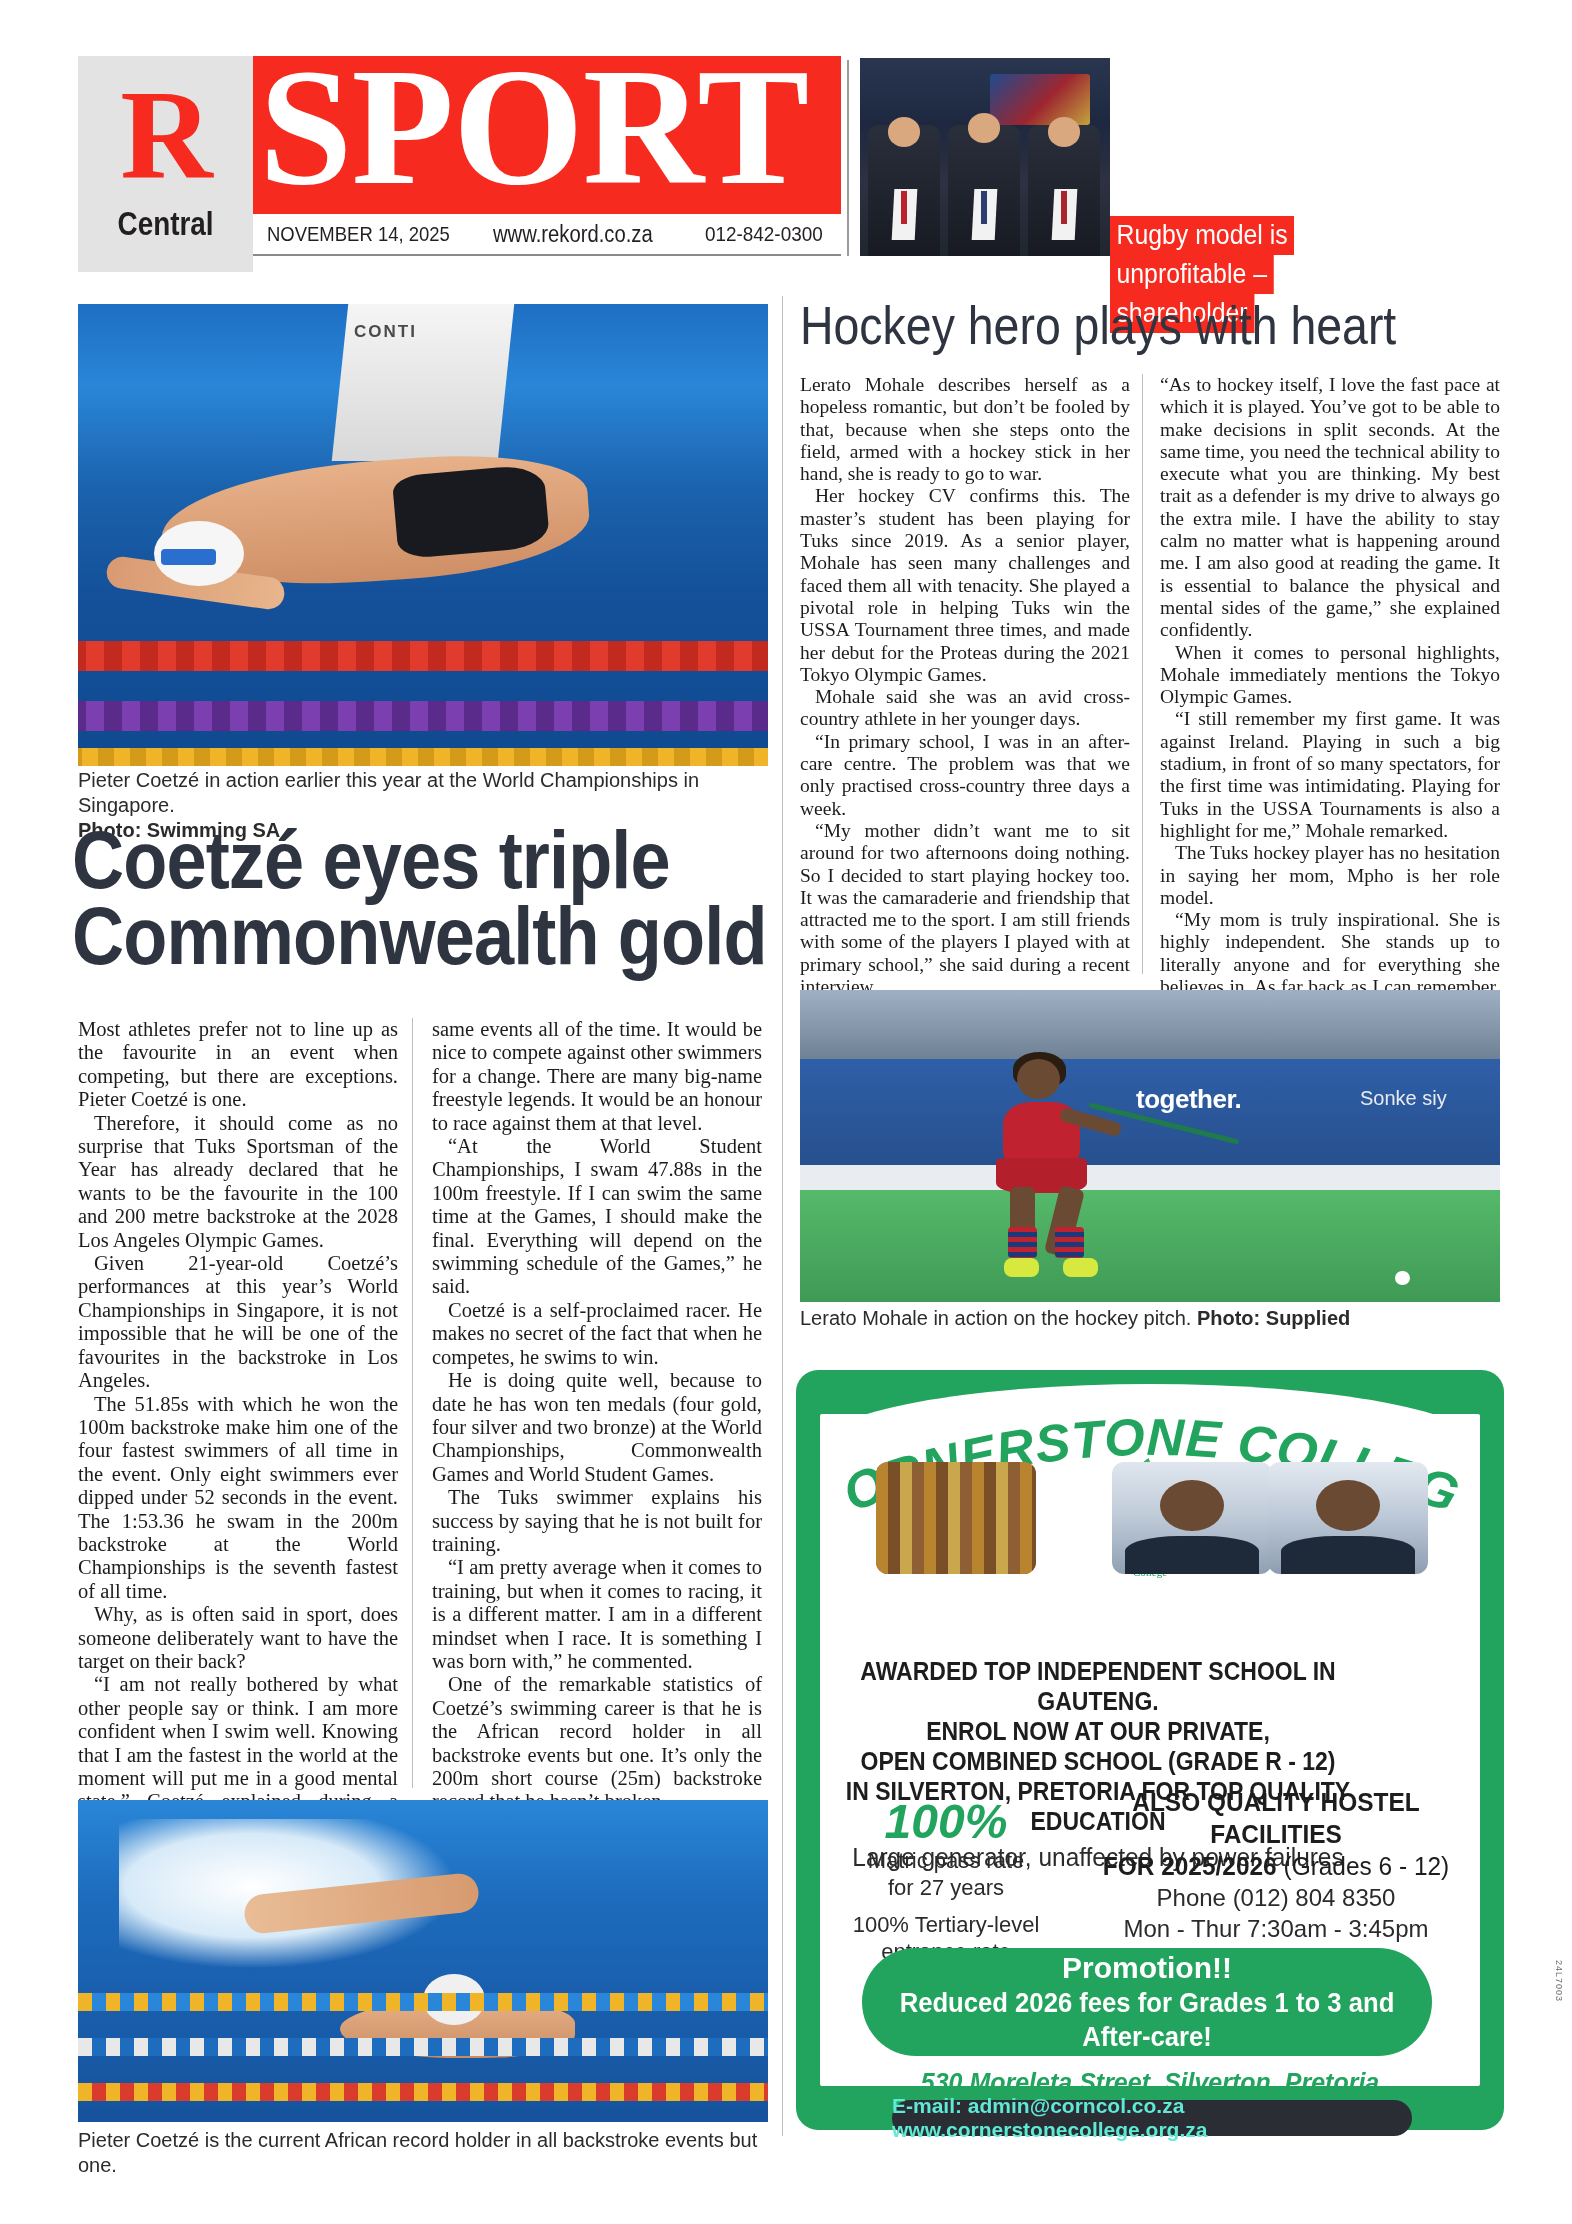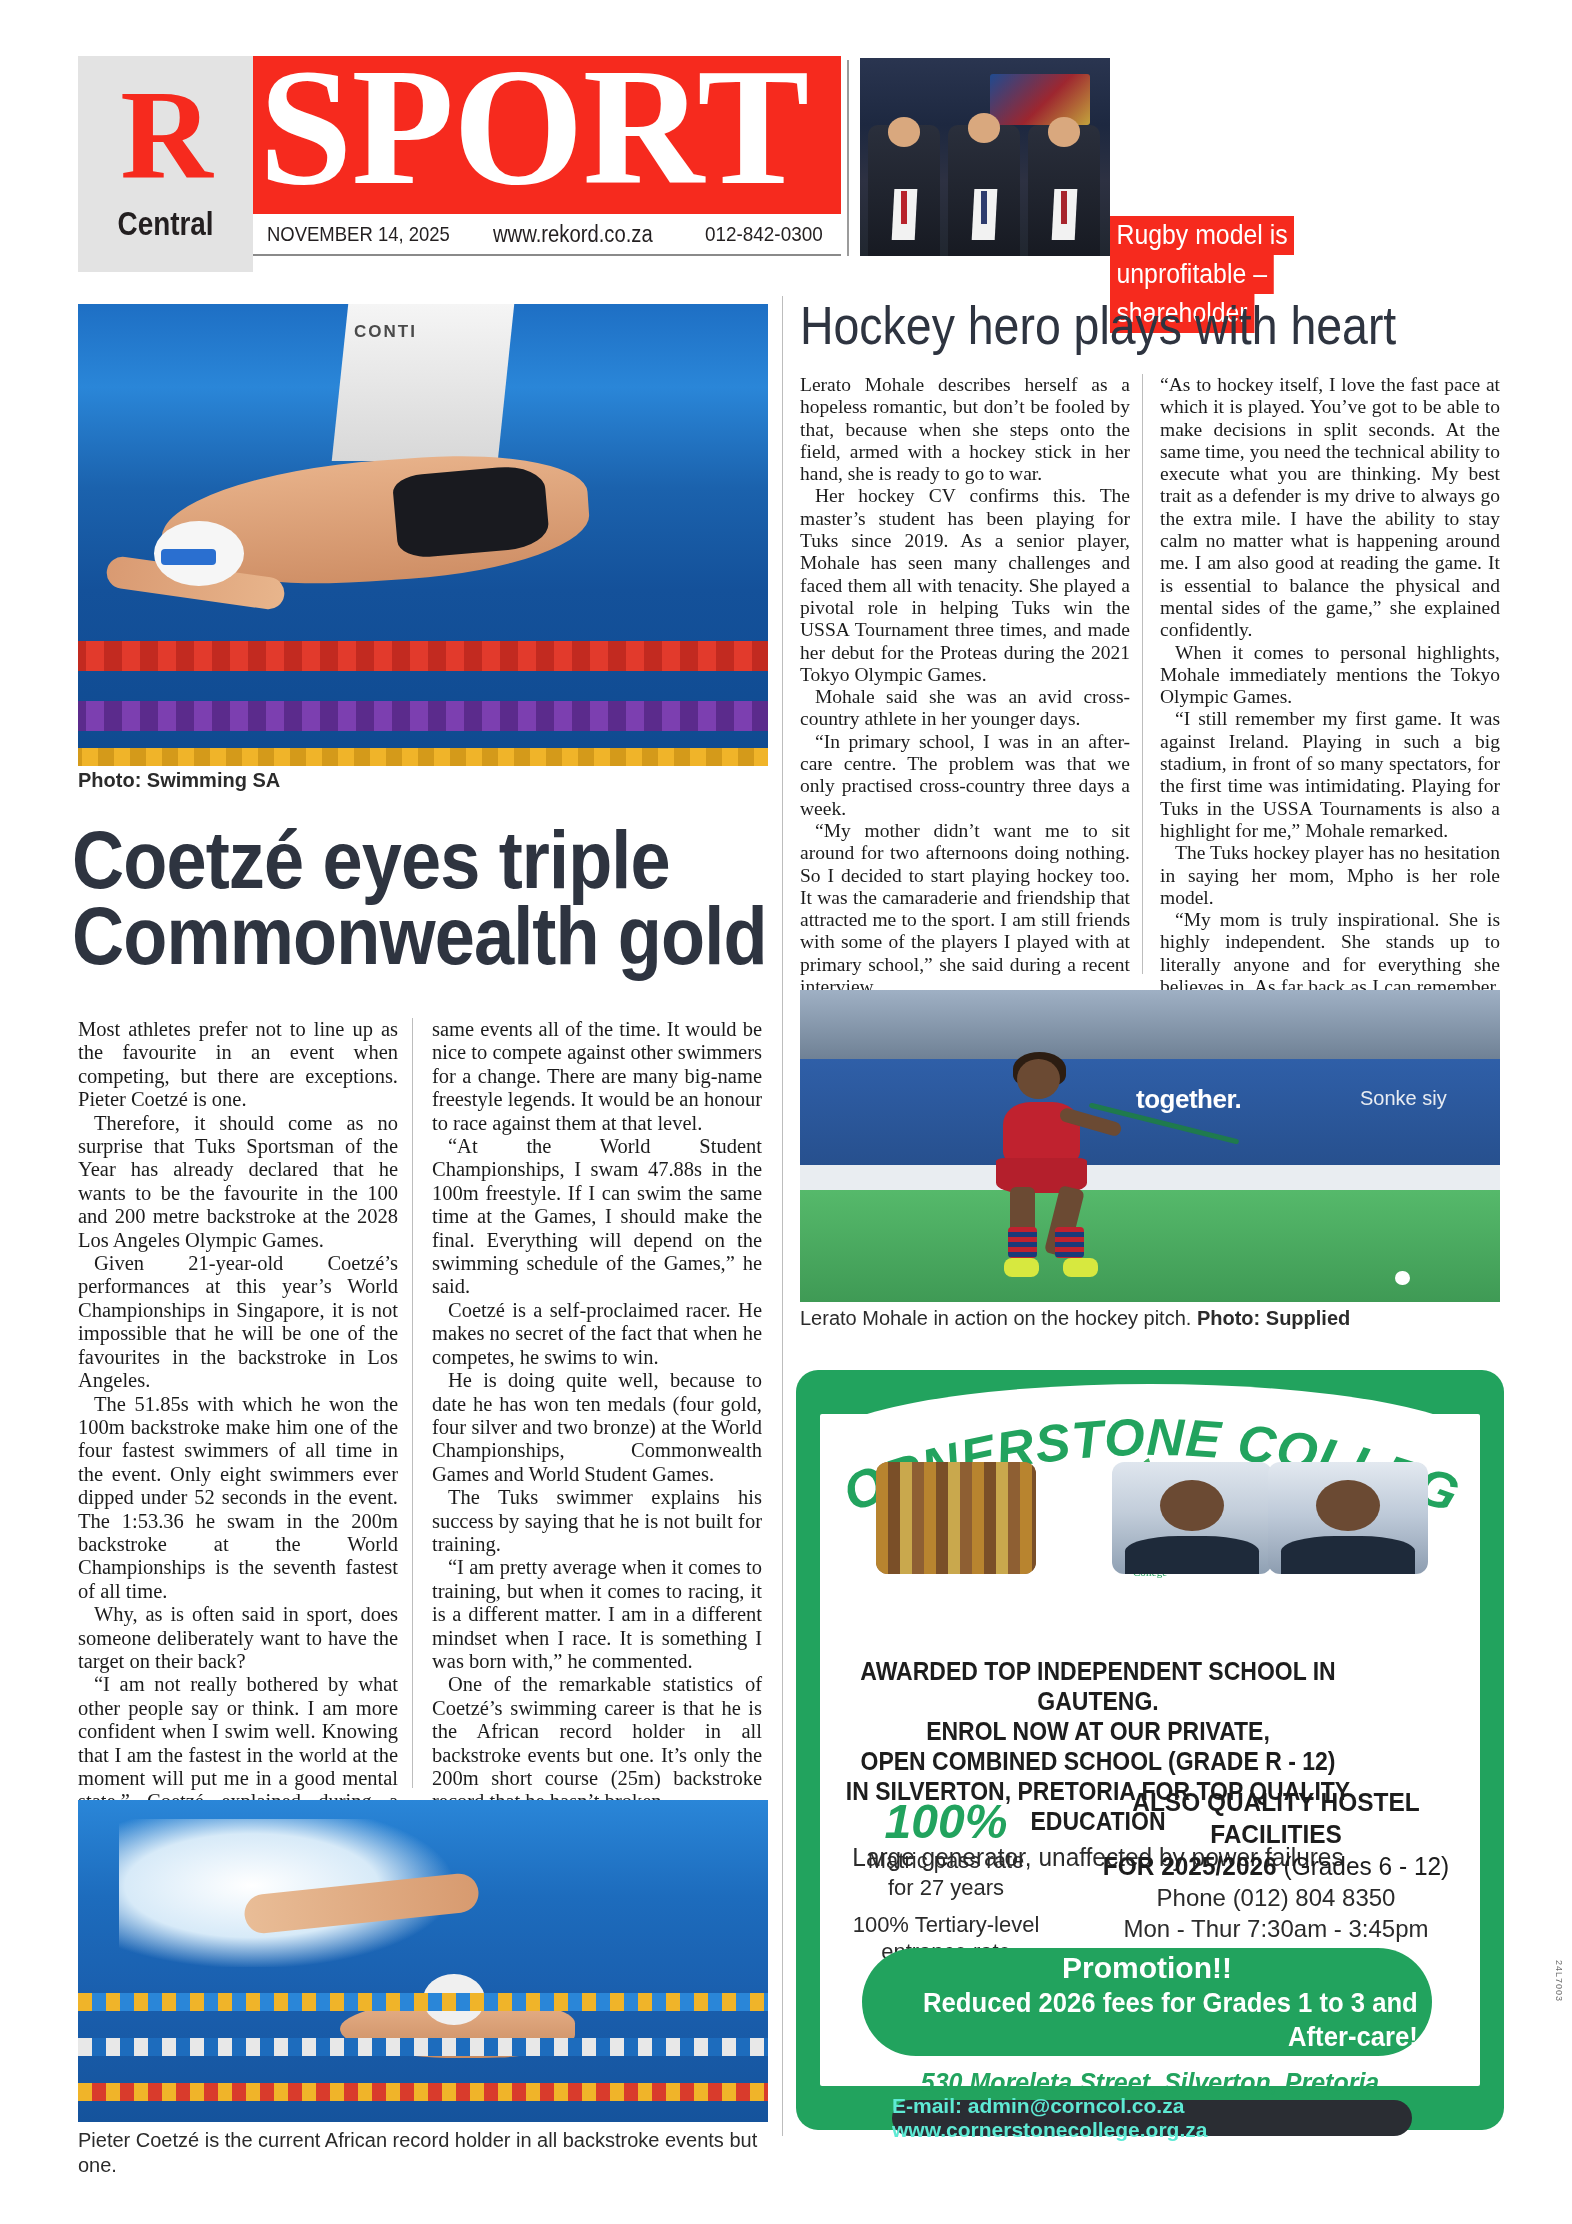--- a/index.html
+++ b/index.html
@@ -321,21 +321,21 @@
     font-weight: bold; font-size: 26px; line-height: 32px; color: #1d1d1d;
     transform: scaleX(0.94); transform-origin: center;
   }
   .ad-rn { font-weight: normal; }
   .ad-rsm {
     font-family: "Liberation Sans Narrow", "Liberation Sans", sans-serif;
     font-size: 24px; line-height: 31px; color: #2b2b2b;
   }
   .ad-promo {
     position: absolute; left: 66px; top: 1948px; width: 570px; height: 108px;
-    background: #22a35e; border-radius: 54px; text-align: right; color: #fff;
+    background: #22a35e; border-radius: 54px; text-align: center; color: #fff;
     display: flex; flex-direction: column; align-items: center; justify-content: center;
   }
   .promo-t {
     font-family: "Liberation Sans Narrow", "Liberation Sans", sans-serif;
     font-weight: bold; font-size: 30px; line-height: 36px;
   }
   .promo-s {
     font-family: "Liberation Sans Narrow", "Liberation Sans", sans-serif;
     font-weight: bold; font-size: 27px; line-height: 34px;
     transform: scaleX(0.95); transform-origin: center;
@@ -437,20 +437,21 @@
     <div class="trunks"></div>
     <div class="arm"></div>
     <div class="cap"></div>
     <div class="goggle"></div>
     <div class="lanered lr1"></div>
     <div class="lanered lr2"></div>
     <div class="laneyellow"></div>
   </div>
 
   <div class="cap-row" style="top:768px;">
+    <div class="cap-text">Pieter Coetzé in action earlier this year at the World Championships in Singapore.</div>
     <div class="cap-text cap-credit">Photo: Swimming SA</div>
   </div>
 
   <div class="bighead">
     <div>Coetzé eyes triple</div>
     <div>Commonwealth gold</div>
   </div>
 
   <div class="col" id="lead-col-1" style="left:78px; top:1018px; width:320px;">
       <p class="first">Most athletes prefer not to line up as the favourite in an event when competing, but there are exceptions. Pieter Coetzé is one.</p>

